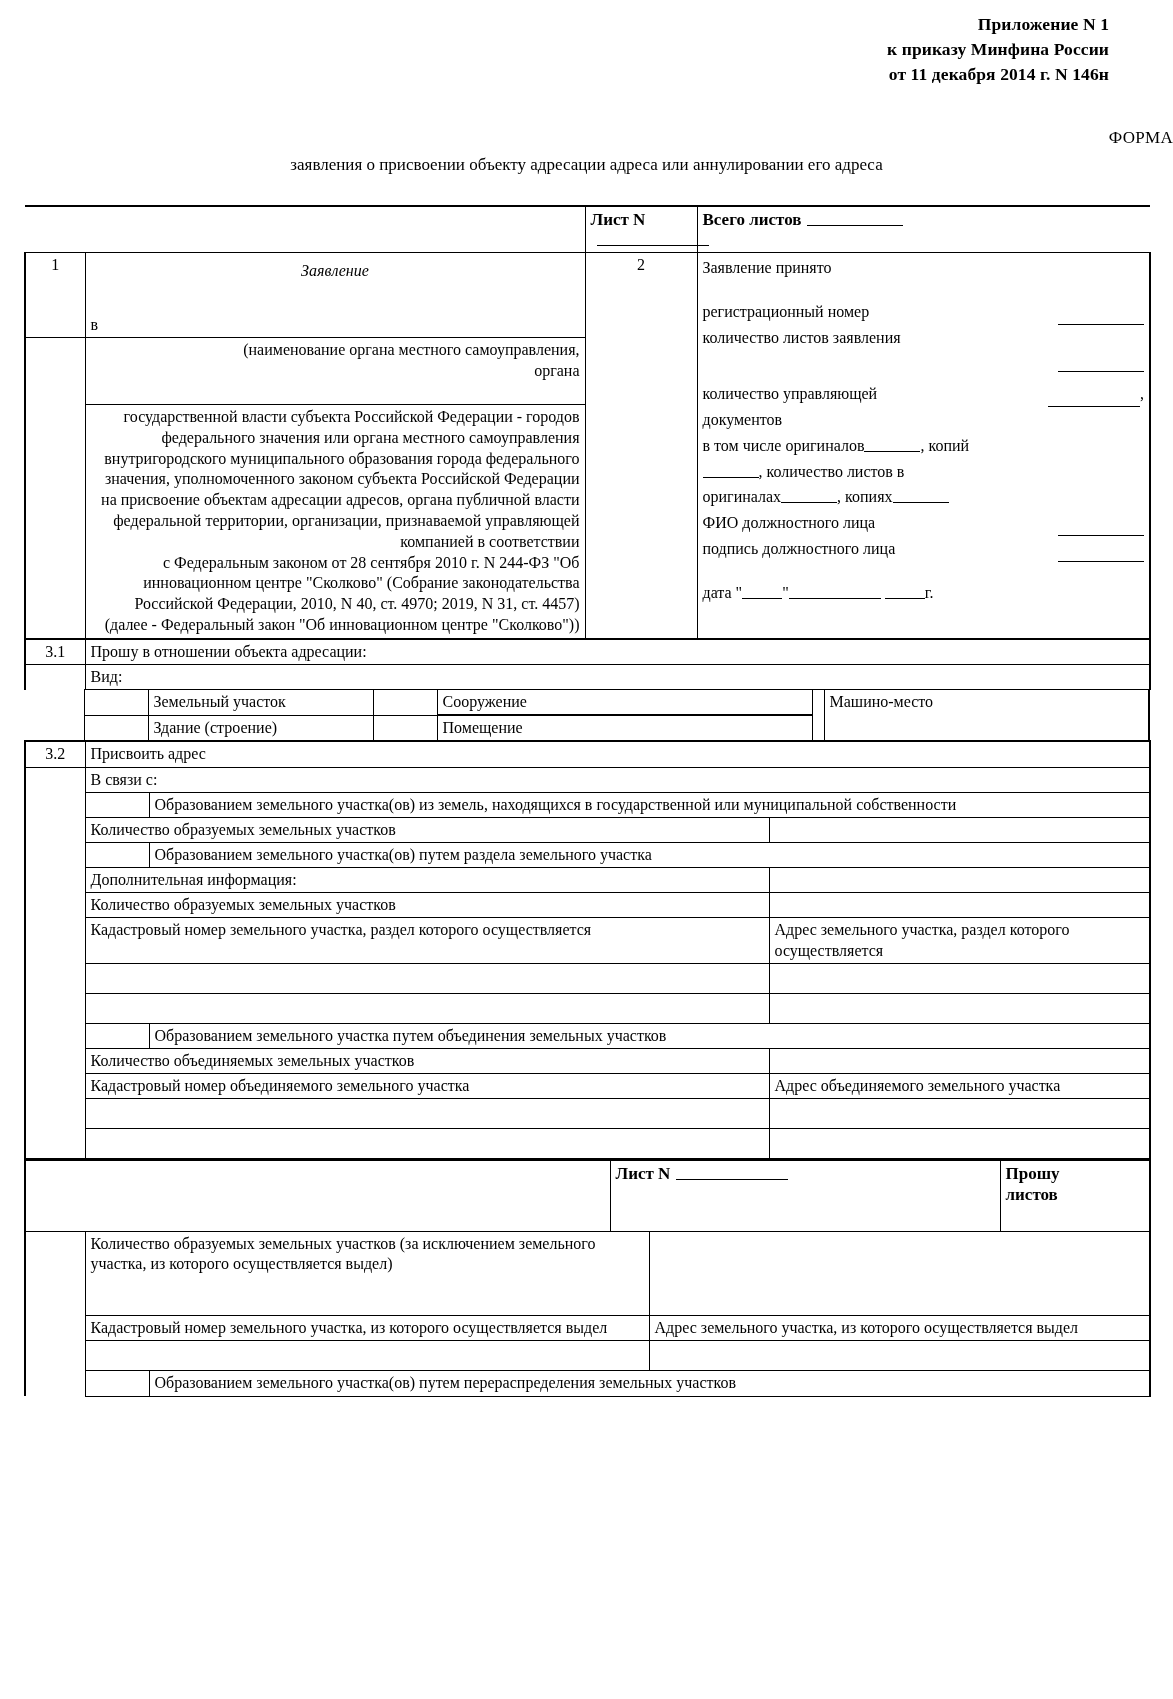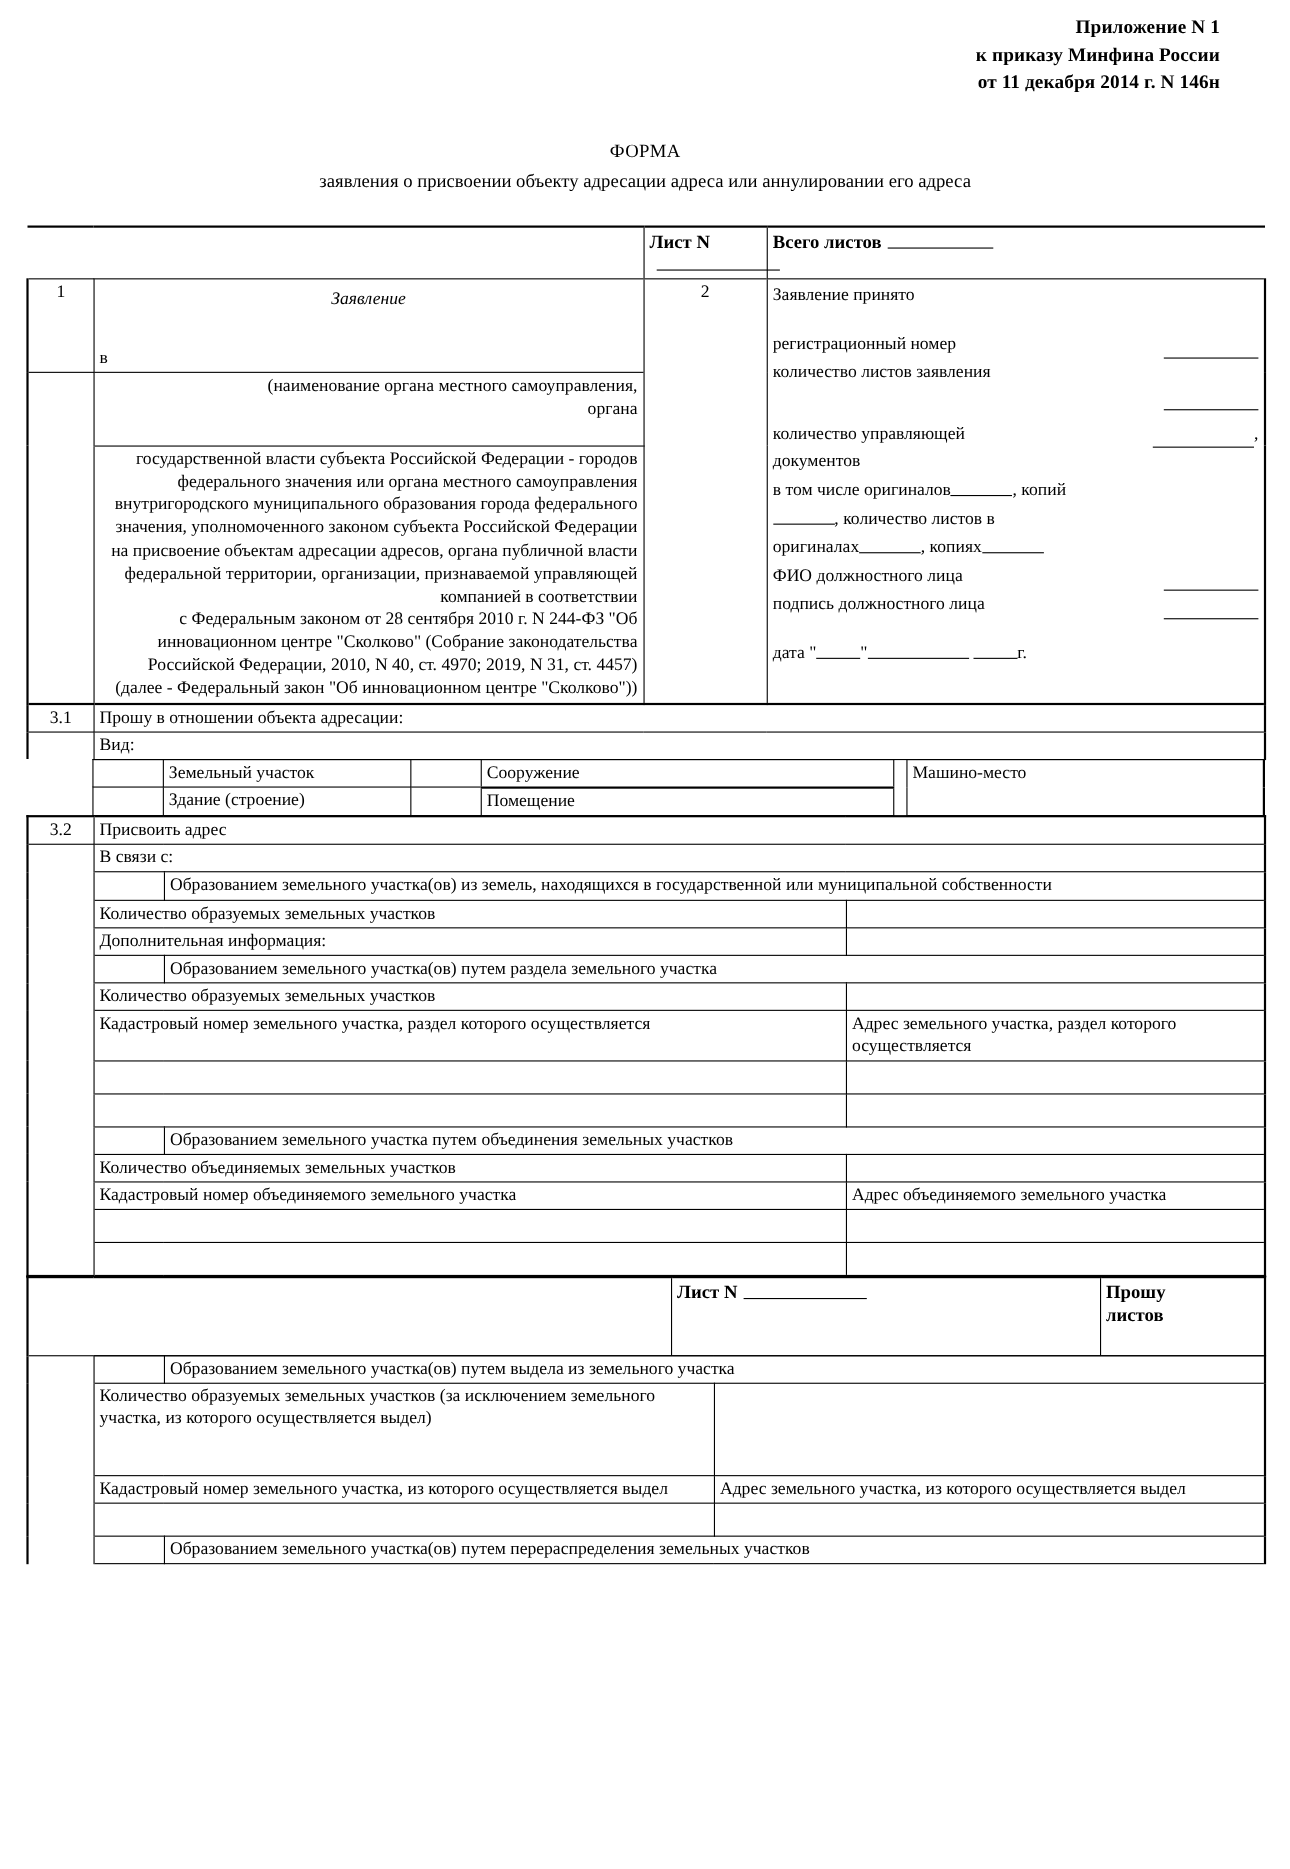--- a/index.html
+++ b/index.html
@@ -35,21 +35,21 @@
   }
   .doc-header div { white-space: nowrap; }
 
   
   .title-block {
     text-align: center;
     margin-top: 38px;
     font-size: 17px;
     line-height: 1.5;
   }
-  .title-main { letter-spacing: 0.3px; }
+  .title-main { letter-spacing: 0.3px; text-align: right; }
   .title-sub  { margin-top: 2px; }
 
   
   .form-wrap {
     margin: 27px 24px 0 24px;
     width: 1125px;
   }
   table.frm {
     border-collapse: collapse;
     width: 1125px;
@@ -321,28 +321,28 @@
       </tr>
 
       <tr>
         <td class="thick-left nb-top nb-bot">&nbsp;</td>
         <td colspan="2">Количество образуемых земельных участков</td>
         <td class="thick-right">&nbsp;</td>
       </tr>
 
       <tr>
         <td class="thick-left nb-top nb-bot">&nbsp;</td>
+        <td>&nbsp;</td>
+        <td class="thick-right" colspan="2">Образованием земельного участка(ов) путем раздела земельного участка</td>
+      </tr>
+
+      <tr>
+        <td class="thick-left nb-top nb-bot">&nbsp;</td>
         <td colspan="2">Дополнительная информация:</td>
         <td class="thick-right">&nbsp;</td>
-      </tr>
-
-      <tr>
-        <td class="thick-left nb-top nb-bot">&nbsp;</td>
-        <td>&nbsp;</td>
-        <td class="thick-right" colspan="2">Образованием земельного участка(ов) путем раздела земельного участка</td>
       </tr>
 
       <tr>
         <td class="thick-left nb-top nb-bot">&nbsp;</td>
         <td colspan="2">Количество образуемых земельных участков</td>
         <td class="thick-right">&nbsp;</td>
       </tr>
 
       <tr>
         <td class="thick-left nb-top nb-bot">&nbsp;</td>
@@ -418,25 +418,20 @@
 
     <table class="frm" style="margin-top:-1px">
       <colgroup>
         <col style="width:60px">
         <col style="width:64px">
         <col style="width:500px">
         <col style="width:501px">
       </colgroup>
 
       <tbody>
-          <tr>
-        <td class="thick-left nb-top nb-bot">&nbsp;</td>
-        <td>&nbsp;</td>
-        <td class="thick-right" colspan="2">Образованием земельного участка(ов) путем выдела из земельного участка</td>
-      </tr>
 
       <tr>
         <td class="thick-left nb-top nb-bot">&nbsp;</td>
         <td colspan="2" style="height:84px">Количество образуемых земельных участков (за исключением земельного участка, из которого осуществляется выдел)</td>
         <td class="thick-right">&nbsp;</td>
       </tr>
 
       <tr>
         <td class="thick-left nb-top nb-bot">&nbsp;</td>
         <td colspan="2">Кадастровый номер земельного участка, из которого осуществляется выдел</td>

